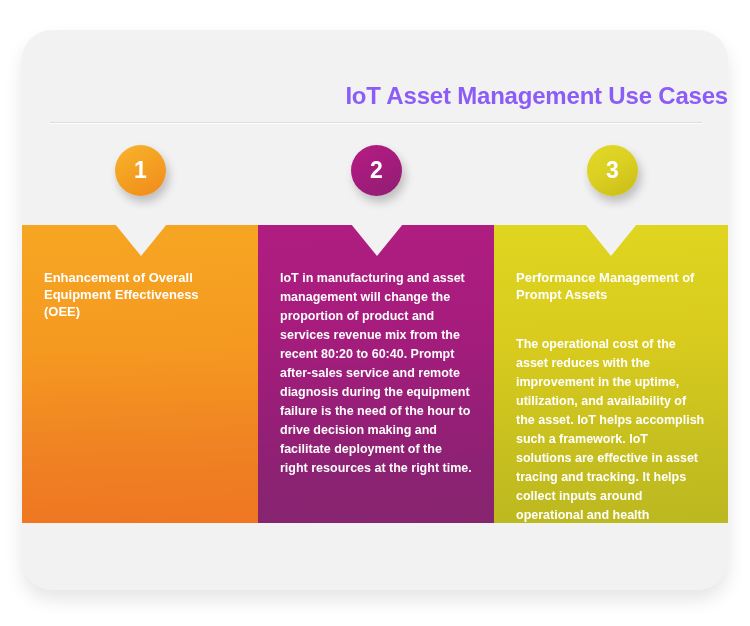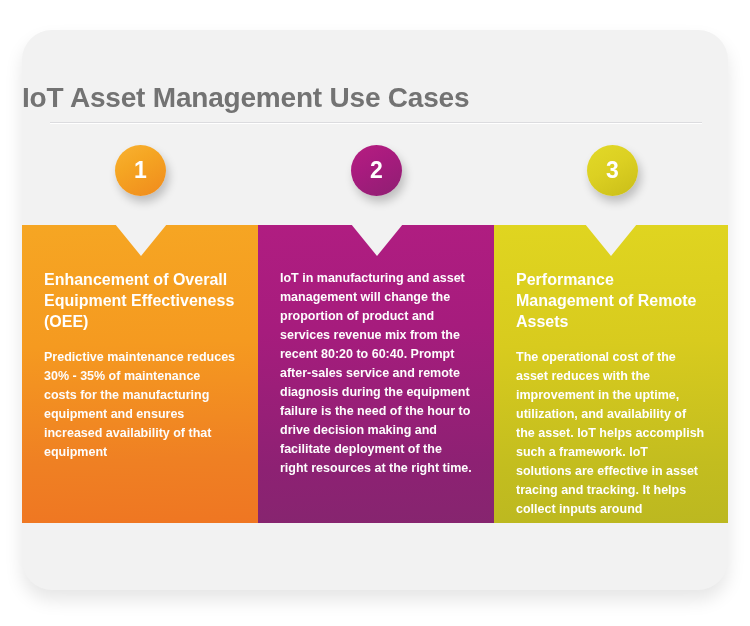--- a/index.html
+++ b/index.html
@@ -25,25 +25,25 @@
     background: #f2f2f2;
     border-radius: 30px;
     box-shadow: 0 10px 18px rgba(0,0,0,0.10);
     overflow: hidden;
   }
   .card-title {
     position: absolute;
     left: 0;
     top: 52px;
     width: 706px;
-    text-align: left;
-    font-size: 28px;
+    text-align: right;
+    font-size: 24px;
     font-weight: bold;
     letter-spacing: -0.2px;
-    color: #737373;
+    color: #8b5cf6;
   }
   .divider {
     position: absolute;
     left: 28px;
     top: 92px;
     width: 652px;
     height: 1px;
     background: #dcdcdf;
     box-shadow: 0 1px 0 #ffffff;
   }
@@ -94,25 +94,25 @@
     width: 52px;
     height: 32px;
     background: #f2f2f2;
     clip-path: polygon(0 0, 100% 0, 50% 100%);
   }
   .notch-1 { left: 93px; }
   .notch-2 { left: 93px; }
   .notch-3 { left: 91px; }
 
   .panel-heading {
-    font-size: 16px;
+    font-size: 13px;
     font-weight: bold;
     line-height: 1.32;
     color: #ffffff;
-    margin-bottom: 16px;
+    margin-bottom: 32px;
   }
   .panel-body {
     font-size: 12.5px;
     font-weight: bold;
     line-height: 1.52;
     color: #fdfdfd;
   }
   .panel-3 .panel-heading,
   .panel-3 .panel-body { color: #ffffff; }
 </style>
@@ -134,29 +134,28 @@
     </div>
     <div class="badge badge-3">
       <span>3</span>
     </div>
 
     <div class="panels">
 
       <div class="panel panel-1">
         <div class="notch notch-1"></div>
         <div class="panel-heading">Enhancement of Overall Equipment Effectiveness (OEE)</div>
-        <div class="panel-body">Predictive maintenance reduces 30% - 35% of maintenance costs for the manufacturing equipment and ensures increased availability of that equipment</div>
       </div>
 
       <div class="panel panel-2">
         <div class="notch notch-2"></div>
         <div class="panel-body">IoT in manufacturing and asset management will change the proportion of product and services revenue mix from the recent 80:20 to 60:40. Prompt after-sales service and remote diagnosis during the equipment failure is the need of the hour to drive decision making and facilitate deployment of the right resources at the right time.</div>
       </div>
 
       <div class="panel panel-3">
         <div class="notch notch-3"></div>
-        <div class="panel-heading">Performance Management of Remote Assets</div>
+        <div class="panel-heading">Performance Management of Prompt Assets</div>
         <div class="panel-body">The operational cost of the asset reduces with the improvement in the uptime, utilization, and availability of the asset. IoT helps accomplish such a framework. IoT solutions are effective in asset tracing and tracking. It helps collect inputs around operational and health parameters of different sub-systems operating inside or around the asset.</div>
       </div>
 
     </div>
   </div>
 </div>
 
 </body></html>

